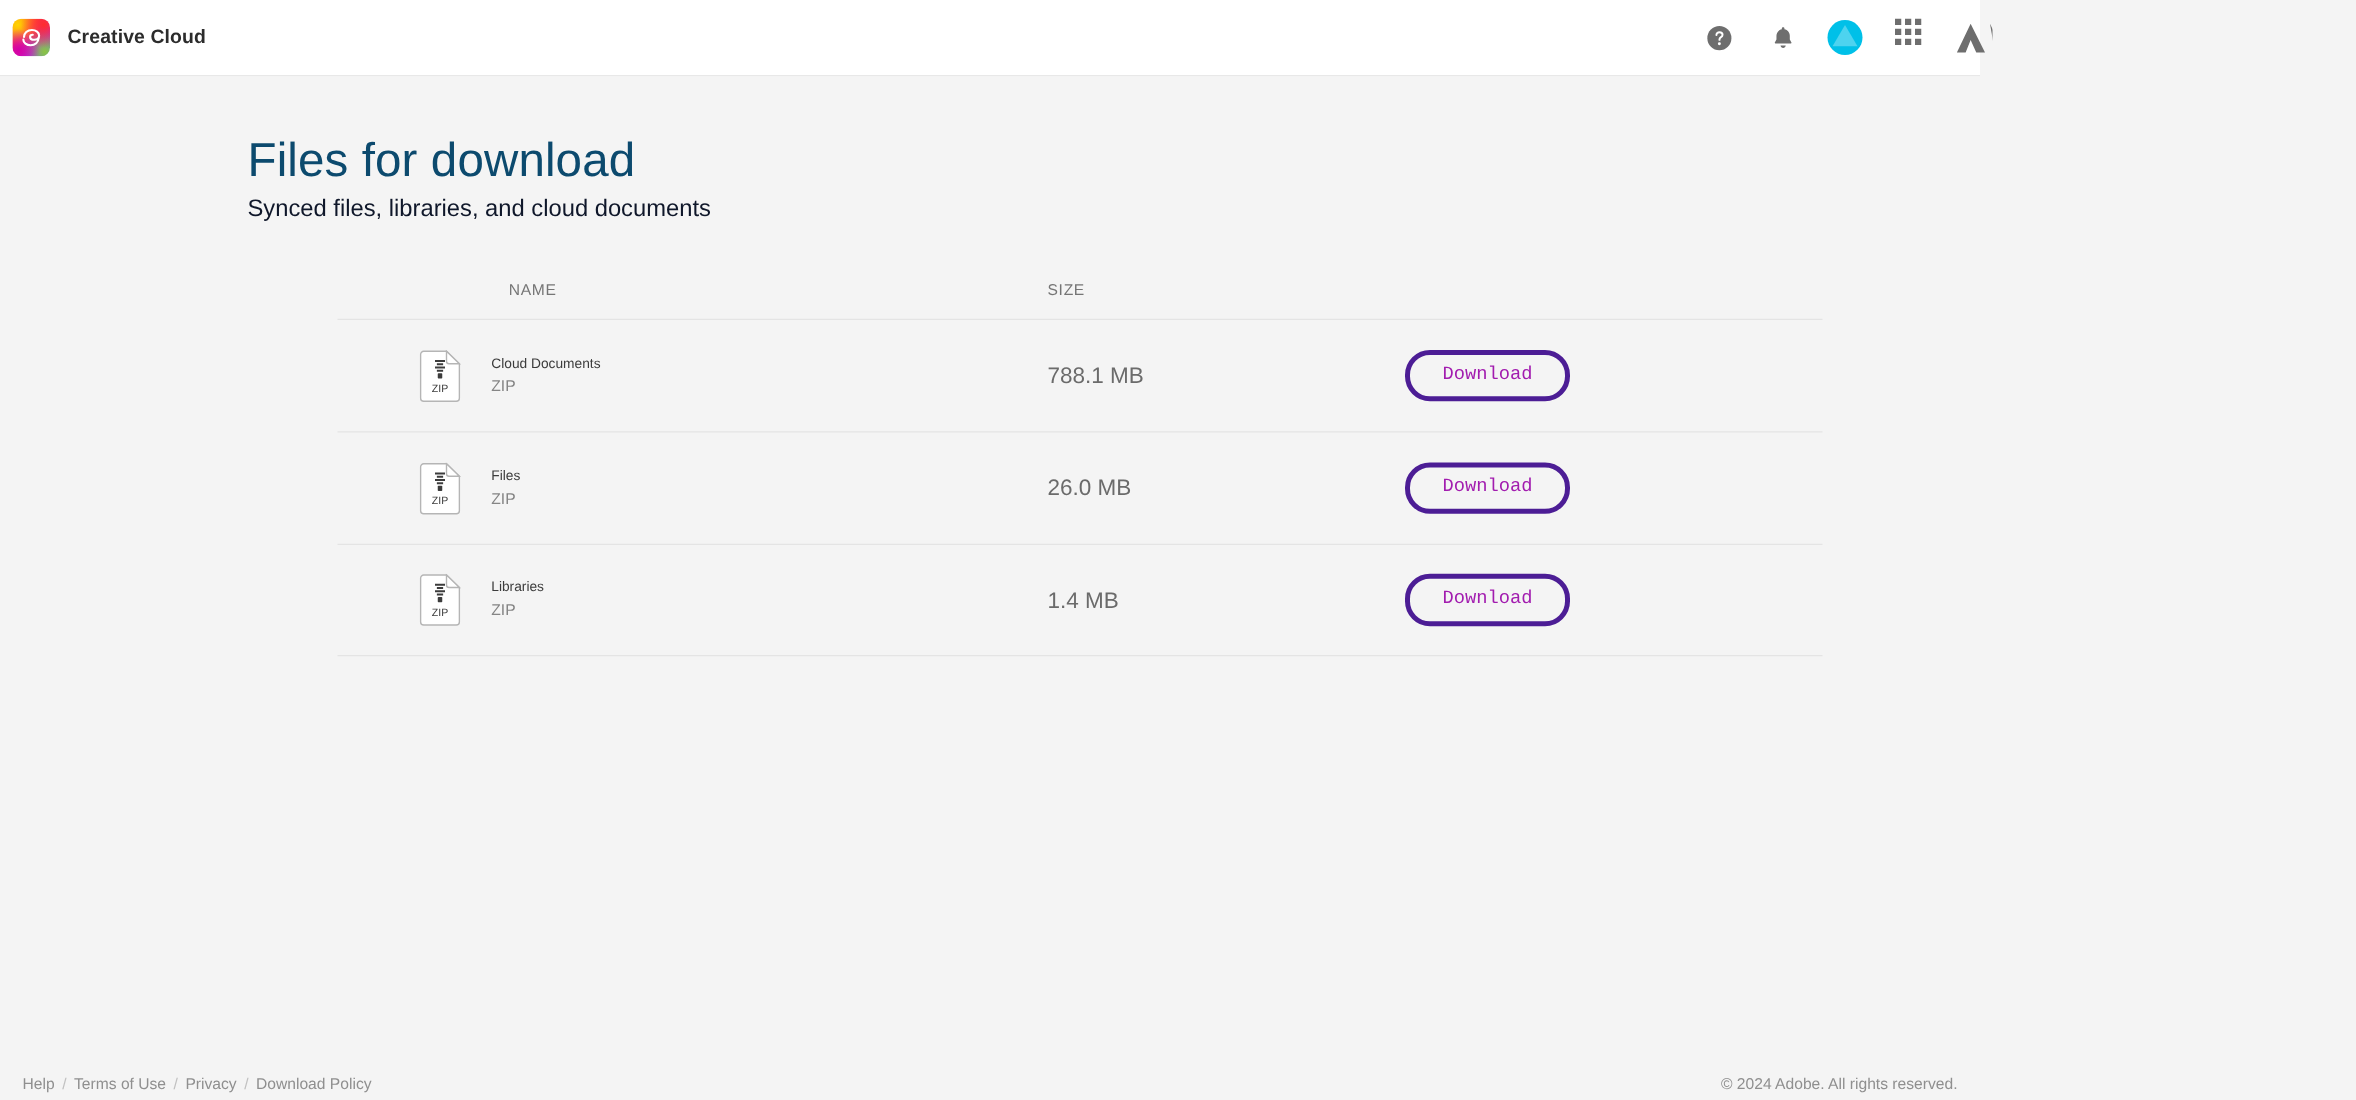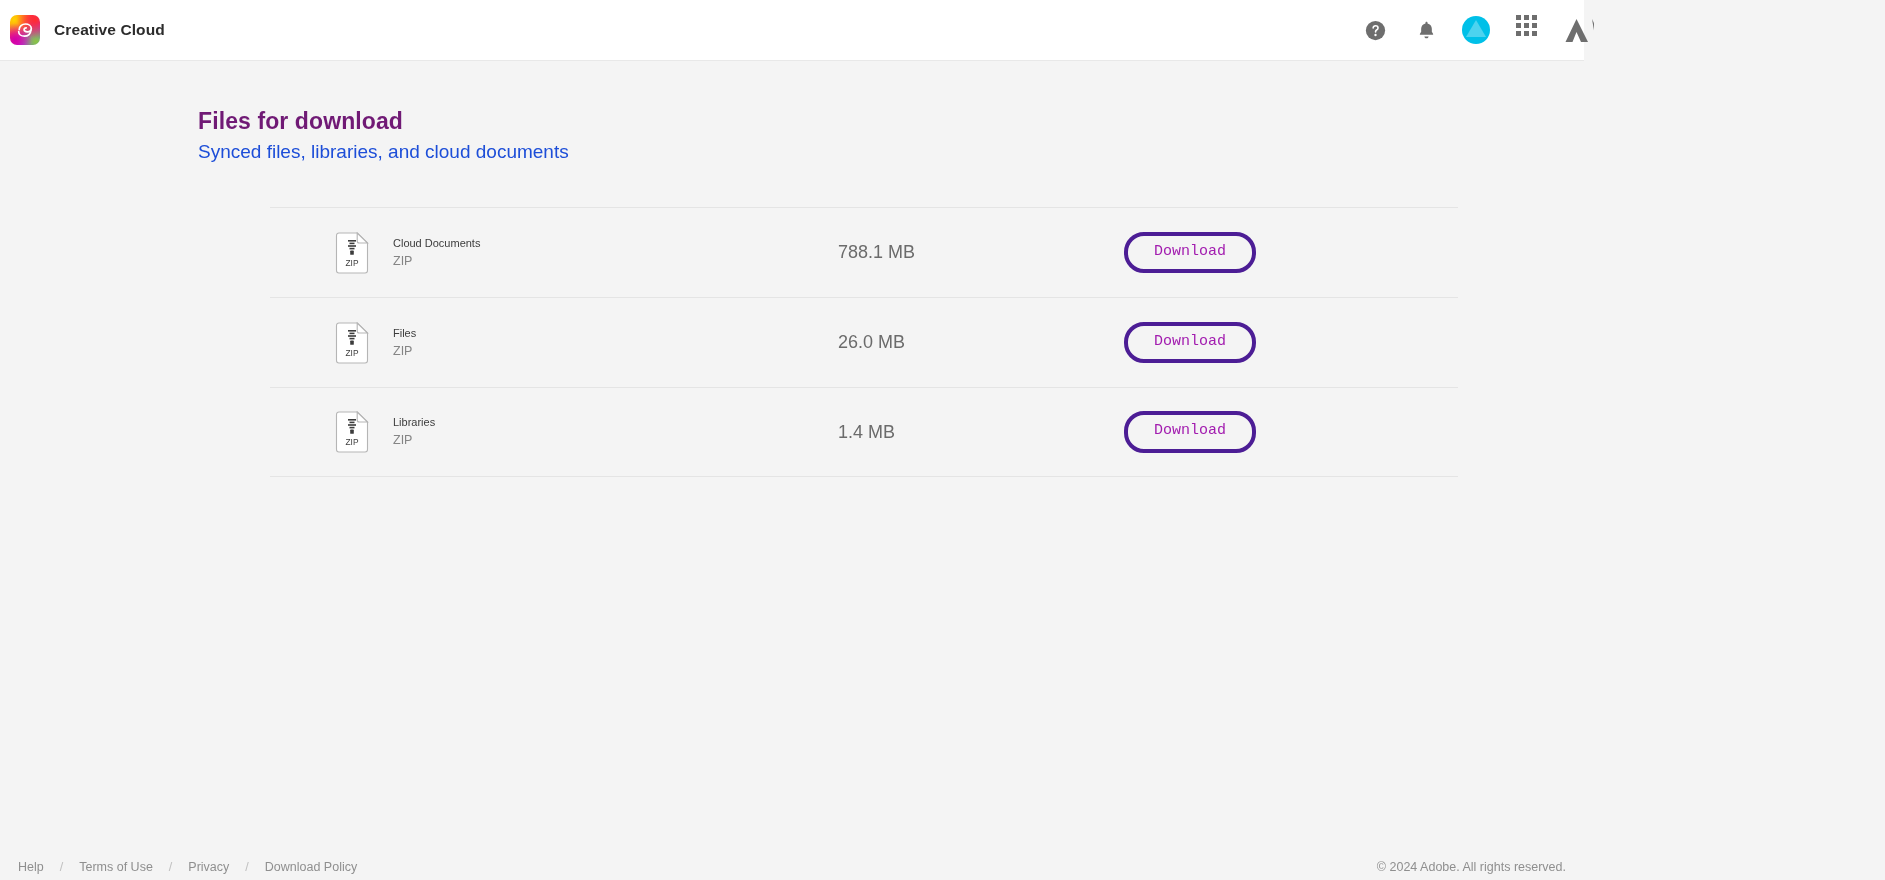--- a/index.html
+++ b/index.html
@@ -103,29 +103,29 @@
     flex: 1;
     position: relative;
     padding: 0;
   }
   .page-inner {
     width: 1188px;
     margin: 0 auto;
     padding-top: 47px;
   }
   .page-title {
-    font-size: 23px;
-    font-weight: bold;
-    color: #701a75;
+    font-size: 38px;
+    font-weight: normal;
+    color: #0c4a6e;
     margin: 0 0 6px 0;
     letter-spacing: .1px;
   }
   .page-subtitle {
     font-size: 19px;
-    color: #1d4ed8;
+    color: #0f172a;
     margin: 0 0 44px 0;
     font-weight: normal;
   }
 
   
   .table { width: 1188px; margin-left: 72px; }
   .table-head {
     display: flex;
     align-items: center;
     padding: 0 0 14px 0;
@@ -195,21 +195,21 @@
     left: 0; right: 0;
     bottom: -6px;
     height: 26px;
     display: flex;
     align-items: flex-start;
     padding: 0 18px;
     font-size: 12.5px;
     color: #8f8f8f;
     overflow: hidden;
   }
-  .footer-links { display: flex; align-items: center; gap: 16px; white-space: nowrap; }
+  .footer-links { display: flex; align-items: center; gap: 6px; white-space: nowrap; }
   .footer-links a { color: #8f8f8f; text-decoration: none; }
   .footer-sep { color: #c0c0c0; }
   .footer-copy { margin-left: auto; white-space: nowrap; }
 </style>
 </head>
 <body>
 
 <div class="app">
 
   <div class="header">
@@ -263,20 +263,29 @@
   </div>
 
   <div class="content">
     <div class="page-inner">
 
       <h1 class="page-title">Files for download</h1>
       <div class="page-subtitle">Synced files, libraries, and cloud documents</div>
 
       <div class="table">
 
+        <div class="table-head">
+          <div class="col-name">
+            <span class="th" style="margin-left:137px">NAME</span>
+          </div>
+          <div class="col-size">
+            <span class="th">SIZE</span>
+          </div>
+          <div class="col-action"></div>
+        </div>
 
         <div class="row">
           <div class="name-cell">
             <div class="zip-icon">
               <svg width="34" height="42" viewBox="0 0 34 42" aria-hidden="true">
                 <path d="M1.5 3.5a2.5 2.5 0 0 1 2.5-2.5h18.2L32.5 11v27.5a2.5 2.5 0 0 1-2.5 2.5H4a2.5 2.5 0 0 1-2.5-2.5z" fill="#ffffff" stroke="#b5b5b5" stroke-width="1.1"></path>
                 <path d="M22.2 1 L32.5 11 H24.2a2 2 0 0 1-2-2z" fill="#ffffff" stroke="#b5b5b5" stroke-width="1.1"></path>
                 <g fill="#3c3c3c">
                   <rect x="13" y="8" width="8" height="1.6"></rect>
                   <rect x="14.5" y="10.6" width="5" height="1.6"></rect>

